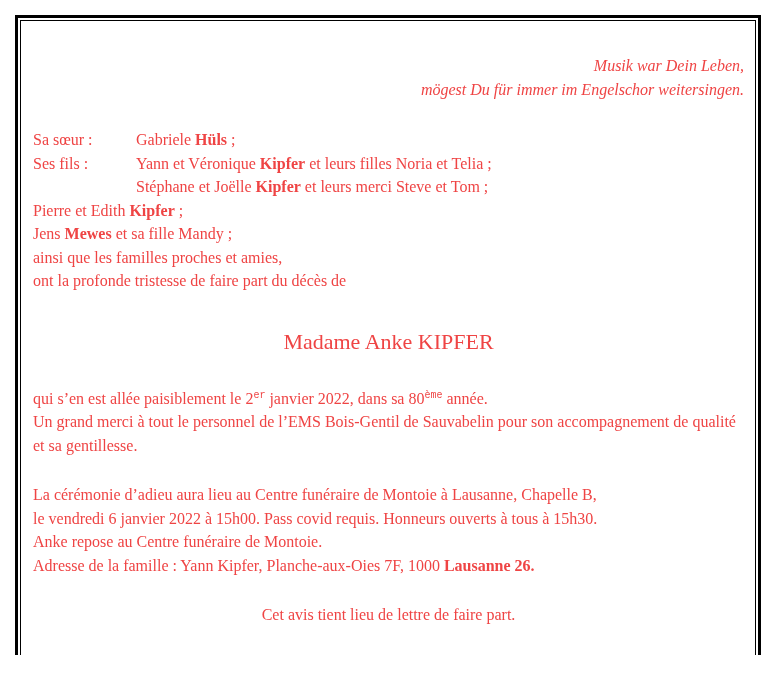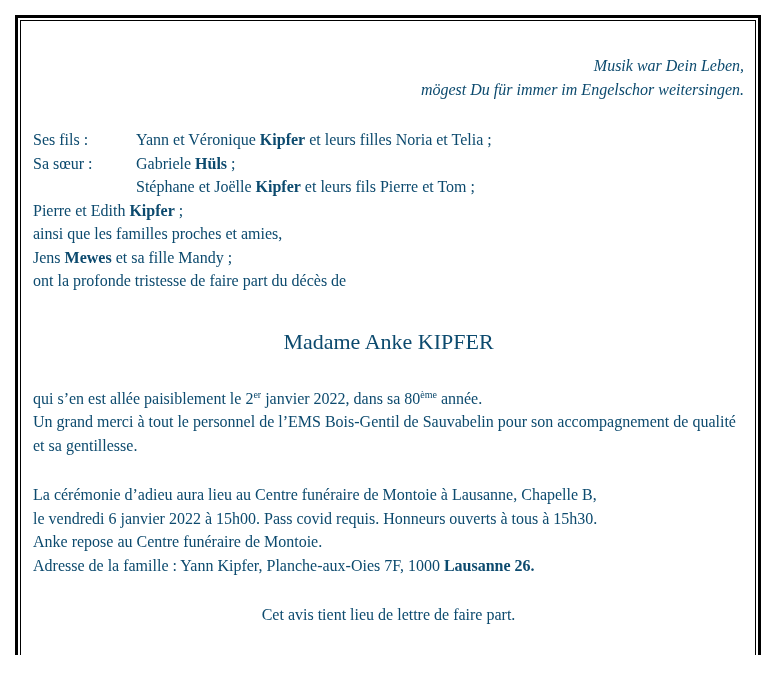--- a/index.html
+++ b/index.html
@@ -5,21 +5,21 @@
   html, body {
     margin: 0;
     padding: 0;
     background: #ffffff;
   }
   .page {
     position: relative;
     width: 778px;
     height: 655px;
     background: #ffffff;
-    color: #0c4a6e;
+    color: #ef4444;
     font-family: "Liberation Serif", "DejaVu Serif", serif;
     overflow: hidden;
   }
   .frame-outer {
     position: absolute;
     left: 15px;
     top: 15px;
     width: 746px;
     height: 648px;
     border: 3px solid #000000;
@@ -62,20 +62,21 @@
     line-height: 30px;
     margin: 34px 0 30px 0;
   }
   .para {
     margin: 0 0 26px 0;
   }
   sup {
     font-size: 10px;
     line-height: 0;
     vertical-align: super;
+    font-family: Liberation Mono, monospace;
   }
   .closing {
     text-align: center;
     margin-top: 13px;
   }
 </style>
 </head>
 <body>
 
 <div class="page">
@@ -83,34 +84,34 @@
     <div class="frame-inner">
       <div class="content">
 
         <div class="epigraph">
           <div>Musik war Dein Leben,</div>
           <div>mögest Du für immer im Engelschor weitersingen.</div>
         </div>
 
         <div class="family-list">
           <div class="family-row">
+            <span class="family-label">Sa sœur :</span>
+            <span class="family-value"><span>Gabriele </span><b>Hüls</b><span> ;</span></span>
+          </div>
+          <div class="family-row">
             <span class="family-label">Ses fils :</span>
             <span class="family-value"><span>Yann et Véronique </span><b>Kipfer</b><span> et leurs filles Noria et Telia ;</span></span>
           </div>
           <div class="family-row">
-            <span class="family-label">Sa sœur :</span>
-            <span class="family-value"><span>Gabriele </span><b>Hüls</b><span> ;</span></span>
-          </div>
-          <div class="family-row">
             <span class="family-label"></span>
-            <span class="family-value"><span>Stéphane et Joëlle </span><b>Kipfer</b><span> et leurs fils Pierre et Tom ;</span></span>
+            <span class="family-value"><span>Stéphane et Joëlle </span><b>Kipfer</b><span> et leurs merci Steve et Tom ;</span></span>
           </div>
           <div><span>Pierre et Edith </span><b>Kipfer</b><span> ;</span></div>
+          <div><span>Jens </span><b>Mewes</b><span> et sa fille Mandy ;</span></div>
           <div>ainsi que les familles proches et amies,</div>
-          <div><span>Jens </span><b>Mewes</b><span> et sa fille Mandy ;</span></div>
           <div>ont la profonde tristesse de faire part du décès de</div>
         </div>
 
         <div class="deceased-title">Madame Anke KIPFER</div>
 
         <div class="para">
           <div><span>qui s’en est allée paisiblement le 2</span><sup>er</sup><span> janvier 2022, dans sa 80</span><sup>ème</sup><span> année.</span></div>
           <div>Un grand merci à tout le personnel de l’EMS Bois-Gentil de Sauvabelin pour son accompagnement de qualité et sa gentillesse.</div>
         </div>
 

